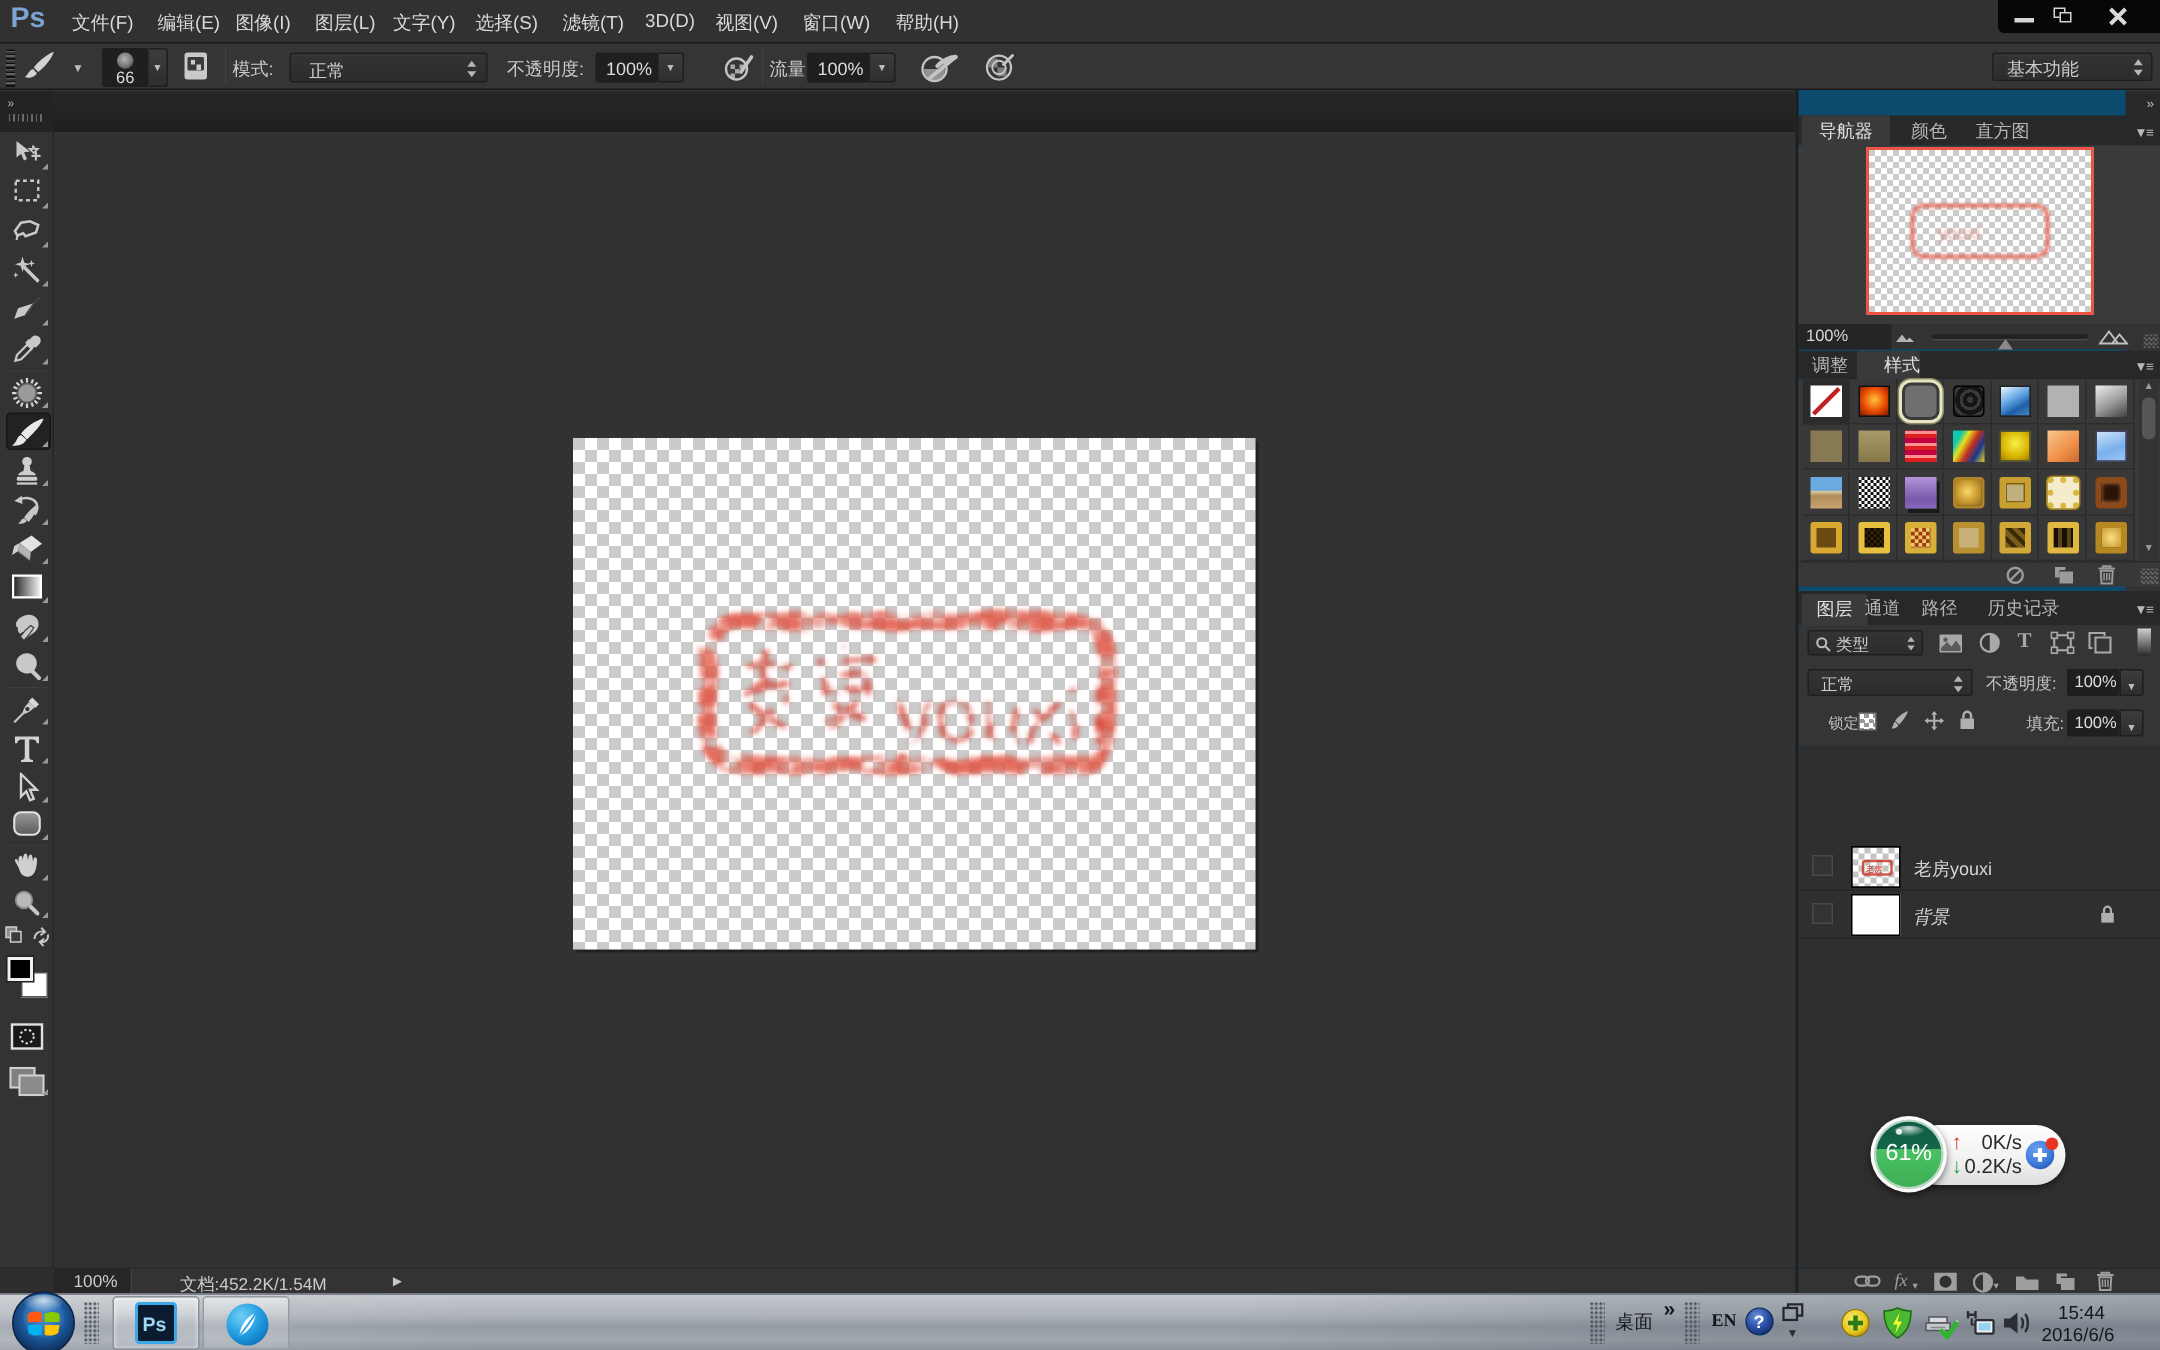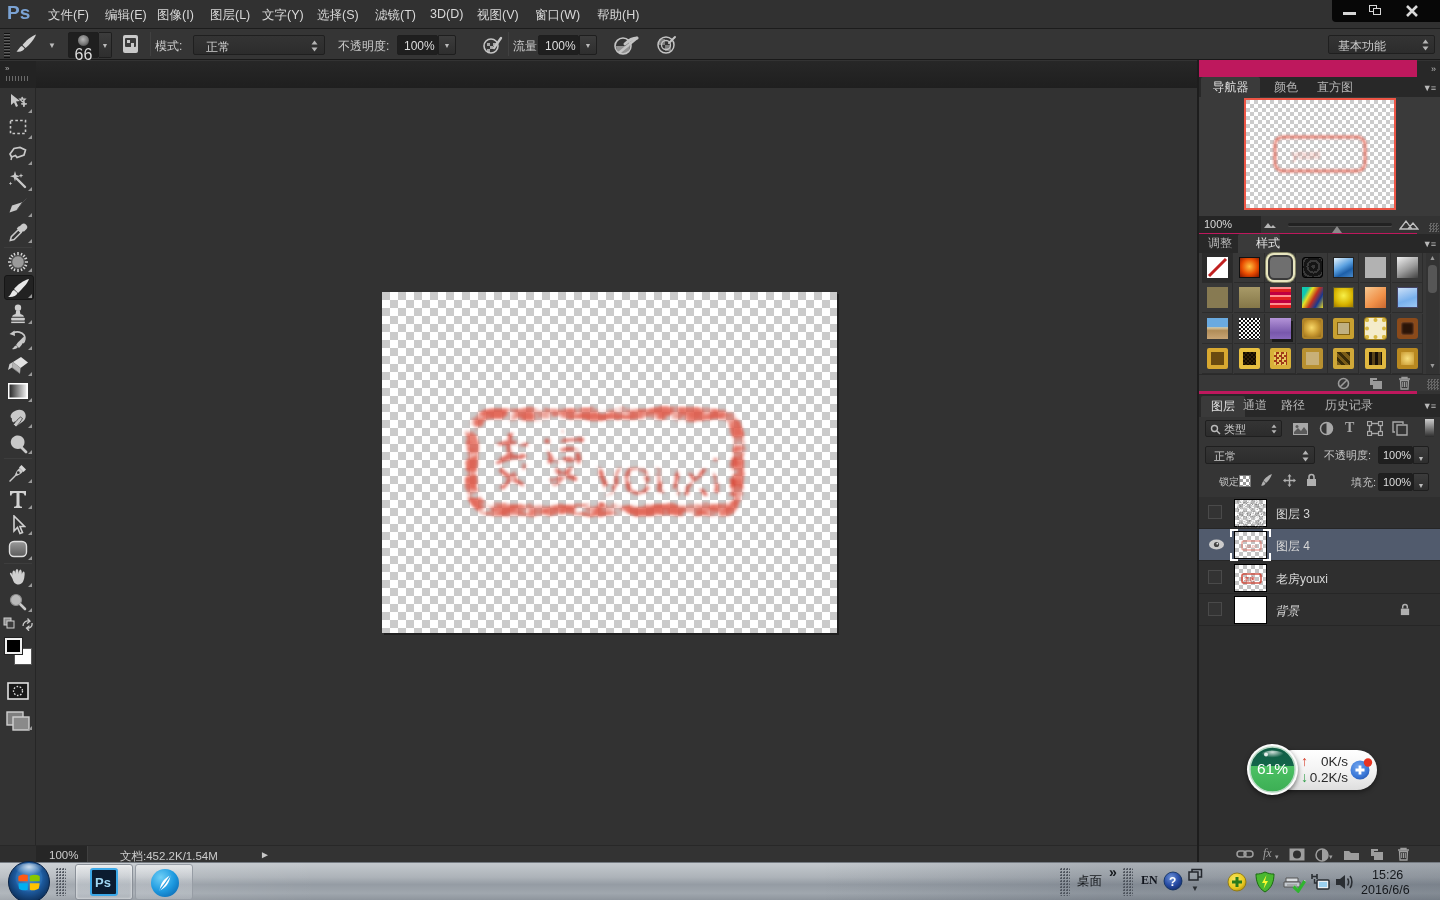--- a/index.html
+++ b/index.html
@@ -23,21 +23,21 @@
 #toolbar{position:absolute;left:0;top:88px;width:36px;height:757px;background:#333333;border-right:1px solid #262626}
 .tool{position:absolute;left:0;width:36px;height:20px;text-align:center}
 .tool svg{display:block;margin:0 auto}
 .tri{position:absolute;right:4px;bottom:0;width:0;height:0;border-style:solid;border-width:0 0 4px 4px;border-color:transparent transparent #999 transparent}
 
 #canvas{position:absolute;left:36px;top:88px;width:1161px;height:757px;background:#323232}
 #doc{position:absolute;left:346px;top:204px;width:455px;height:341px;background:repeating-conic-gradient(#ffffff 0 25%,#cbcbcb 0 50%) 0 0/16px 16px;box-shadow:2px 2px 0 rgba(0,0,0,.35)}
 
 #status{position:absolute;left:0;top:845px;width:1197px;height:17px;background:#333333;border-top:1px solid #282828;color:#cccccc;font-size:11.5px}
 
-#dock{position:absolute;left:1197px;top:60px;width:220px;height:802px;background:#be185d;border-left:2px solid #1d1d1d}
+#dock{position:absolute;left:1197px;top:60px;width:220px;height:802px;background:#0c4a6e;border-left:2px solid #1d1d1d}
 .ptabs{position:absolute;left:0;width:241px;background:#282828}
 .ptab{position:absolute;top:0;color:#b5b5b5;font-size:12px;padding:4px 9px;height:100%}
 .ptab.act{background:#3a3a3a;color:#e0e0e0;border-radius:2px 2px 0 0}
 .pmenu{position:absolute;right:5px;color:#b9b9b9;font-size:9px;letter-spacing:-1px}
 
 #taskbar{position:absolute;left:0;top:862px;width:1440px;height:38px;background:linear-gradient(#c4c9ce,#adb3b9 38%,#959ca4 58%,#a0a7ae 82%,#8e959d);border-top:1px solid #757b82}
 </style></head>
 <body>
 <div id="stage">
 
@@ -67,21 +67,21 @@
 <div id="options">
  <div style="position:absolute;left:4px;top:4px;width:6px;height:25px;background:repeating-linear-gradient(#101010 0 1px,#606060 1px 2px,#343434 2px 3px)"></div>
 
  <svg style="position:absolute;left:12px;top:4px" width="26" height="24" viewBox="0 0 26 24">
         <path d="M24 1.5 C19.5 3 13.5 8 10.5 12 L13.5 15 C17.5 12 22.5 6 24 1.5Z" fill="#d2d2d2"></path>
         <path d="M10 13 C7.5 13.5 7 16.5 4.5 18.5 C8 19.5 11.5 18 12.6 15.6 Z" fill="#d2d2d2"></path>
       </svg>
  <span style="position:absolute;left:48px;top:12px;font-size:8px;color:#bbb">▼</span>
  <div class="obox" style="left:68px;top:3px;width:31px;height:26px;text-align:center">
     <div style="margin:2px auto 0;width:11px;height:11px;border-radius:50%;background:radial-gradient(circle at 45% 40%,#b5b5b5,#777 55%,#2a2a2a 95%)"></div>
-    <div style="color:#ddd;font-size:16px;margin-top:0">66</div>
+    <div style="color:#ddd;font-size:11px;margin-top:0">66</div>
       </div>
  <div style="position:absolute;left:99px;top:3px;width:13px;height:26px;background:linear-gradient(#3c3c3c,#2e2e2e);border:1px solid #1e1e1e;border-left:none;border-radius:0 2px 2px 0;text-align:center"><span style="font-size:7px;color:#bbb;line-height:26px">▼</span></div>
 
  <div style="position:absolute;left:123px;top:6px;width:15px;height:18px;background:#c9c9c9;border-radius:2px">
         <div style="position:absolute;left:2px;top:3px;width:11px;height:9px;background:#3a3a3a;border-radius:1px"></div>
         <div style="position:absolute;left:4px;top:5px;width:7px;height:7px;background:#c9c9c9;clip-path:polygon(0 0,3px 0,3px 3px,7px 3px,7px 7px,4px 7px,4px 3px,0 3px)"></div>
       </div>
  <div class="osep" style="left:150px"></div>
  <span class="olbl" style="left:155px">模式:</span>
  <div class="dropdn" style="left:193px;top:6px;width:132px;height:20px">
@@ -597,49 +597,20 @@
           <rect x="2" y="6" width="9" height="7" fill="#b0b0b0"></rect>
           <path d="M4 6 V4 a2.5 2.5 0 0 1 5 0 V6" fill="none" stroke="#b0b0b0" stroke-width="1.6"></path>
         </svg>
  <span style="position:absolute;left:152px;top:58px;font-size:11px;color:#c4c4c4">填充:</span>
  <div class="obox" style="left:179px;top:56px;width:35px;height:18px;font-size:11px;color:#ddd">
           <span style="position:absolute;left:4px;top:2px">100%</span>
         </div>
  <div style="position:absolute;left:214px;top:56px;width:16px;height:18px;background:linear-gradient(#3c3c3c,#2e2e2e);border:1px solid #1e1e1e;text-align:center;border-radius:0 2px 2px 0"><span style="font-size:7px;color:#bbb;line-height:18px">▼</span></div>
 </div>
 <div id="layrows" style="position:absolute;left:0;top:437px;width:241px;height:348px;background:#2f2f2f">
-        <div style="position:absolute;left:0;top:0px;width:241px;height:32px;background:#2f2f2f;border-bottom:1px solid #262626">
-          <div style="position:absolute;left:9px;top:8px;width:14px;height:14px;border:1px solid #4a4a4a;background:rgba(255,255,255,0.02)"></div>
-          <div style="position:absolute;left:35px;top:2px;width:33px;height:28px;background:repeating-conic-gradient(#fff 0 25%,#c4c4c4 0 50%) 0 0/8px 8px;border:1px solid #000"><svg width="33" height="28">
-              <filter id="nz">
-                <feTurbulence baseFrequency="0.9" numOctaves="2"></feTurbulence>
-                <feColorMatrix type="matrix" values="0 0 0 0 0.12 0 0 0 0 0.12 0 0 0 0 0.12 0 0 0 1.4 -0.15"></feColorMatrix>
-              </filter>
-              <circle cx="16" cy="14" r="11" filter="url(#nz)" opacity="0.85"></circle>
-            </svg></div>
-          <span style="position:absolute;left:77px;top:9px;font-size:12px;color:#d6d6d6;">图层 3</span>
-        </div>
-        <div style="position:absolute;left:0;top:32px;width:241px;height:32px;background:#515b6d;border-bottom:1px solid #262626">
-          <svg style="position:absolute;left:9px;top:9px" width="17" height="13" viewBox="0 0 17 13">
-            <ellipse cx="8.5" cy="6.5" rx="7.5" ry="5" fill="#ccc"></ellipse>
-            <circle cx="8.5" cy="6.5" r="2.6" fill="#444"></circle>
-            <circle cx="9.3" cy="5.7" r="0.9" fill="#eee"></circle>
-          </svg>
-          <div style="position:absolute;left:31px;top:0;width:41px;height:32px;">
-            <div style="position:absolute;left:0;top:0;width:8px;height:8px;border-left:2px solid #fff;border-top:2px solid #fff"></div>
-            <div style="position:absolute;right:0;top:0;width:8px;height:8px;border-right:2px solid #fff;border-top:2px solid #fff"></div>
-            <div style="position:absolute;left:0;bottom:0;width:8px;height:8px;border-left:2px solid #fff;border-bottom:2px solid #fff"></div>
-            <div style="position:absolute;right:0;bottom:0;width:8px;height:8px;border-right:2px solid #fff;border-bottom:2px solid #fff"></div>
-          </div>
-          <div style="position:absolute;left:35px;top:2px;width:33px;height:28px;background:repeating-conic-gradient(#fff 0 25%,#c4c4c4 0 50%) 0 0/8px 8px;border:1px solid #000"><svg width="33" height="28">
-              <rect x="7" y="9" width="19" height="9" rx="2" fill="none" stroke="#e06050" stroke-width="1.5" opacity=".55"></rect>
-              <text x="10" y="16" font-size="5" fill="#d05040" opacity=".6">youxi</text>
-            </svg></div>
-          <span style="position:absolute;left:77px;top:9px;font-size:12px;color:#d6d6d6;">图层 4</span>
-        </div>
         <div style="position:absolute;left:0;top:65px;width:241px;height:32px;background:#2f2f2f;border-bottom:1px solid #262626">
           <div style="position:absolute;left:9px;top:8px;width:14px;height:14px;border:1px solid #4a4a4a;background:rgba(255,255,255,0.02)"></div>
           <div style="position:absolute;left:35px;top:2px;width:33px;height:28px;background:repeating-conic-gradient(#fff 0 25%,#c4c4c4 0 50%) 0 0/8px 8px;border:1px solid #000"><svg width="33" height="28">
               <rect x="7" y="9" width="19" height="9" rx="1.5" fill="none" stroke="#cc3828" stroke-width="1.6" opacity=".85"></rect>
               <text x="9" y="16" font-size="5.5" fill="#c02010">老房</text>
             </svg></div>
           <span style="position:absolute;left:77px;top:9px;font-size:12px;color:#d6d6d6;">老房youxi</span>
         </div>
         <div style="position:absolute;left:0;top:97px;width:241px;height:32px;background:#2f2f2f;border-bottom:1px solid #262626">
           <div style="position:absolute;left:9px;top:8px;width:14px;height:14px;border:1px solid #4a4a4a;background:rgba(255,255,255,0.02)"></div>
@@ -773,21 +744,21 @@
  <svg style="position:absolute;left:1309px;top:8px" width="22" height="22" viewBox="0 0 22 22">
         <path d="M3 3 V8 M3 5.5 H8 M8 3 V8" stroke="#2a2e33" stroke-width="1.6"></path>
         <path d="M5.5 8 V12 H11" stroke="#2a2e33" stroke-width="1.4" fill="none"></path>
         <rect x="8" y="9" width="12" height="9" rx="1" fill="#e8eef4" stroke="#2a2e33" stroke-width="1.5"></rect>
         <rect x="10" y="11" width="8" height="5" fill="#9ad0f0"></rect>
       </svg>
  <svg style="position:absolute;left:1334px;top:9px" width="20" height="20" viewBox="0 0 20 20">
         <path d="M2 7 H6 L11 3 V17 L6 13 H2 Z" fill="#2a2e33"></path>
         <path d="M13.5 6.5 C15 8 15 12 13.5 13.5 M16 4 C18.5 6.5 18.5 13.5 16 16" stroke="#2a2e33" stroke-width="1.6" fill="none"></path>
       </svg>
- <span style="position:absolute;left:1372px;top:5px;font-size:12.5px;color:#15181c">15:26</span>
+ <span style="position:absolute;left:1372px;top:5px;font-size:12.5px;color:#15181c">15:44</span>
  <span style="position:absolute;left:1361px;top:20px;font-size:12.5px;color:#15181c">2016/6/6</span>
 </div>
 <div id="ballwidget" style="position:absolute;left:1246px;top:742px;width:140px;height:55px">
  <div style="position:absolute;left:26px;top:8px;width:105px;height:40px;border-radius:20px;background:linear-gradient(#ffffff,#f2f2f2 55%,#dedede);box-shadow:0 2px 5px rgba(0,0,0,.45)"></div>
  <span style="position:absolute;left:55px;top:11px;color:#d43c28;font-size:14px;font-weight:bold">↑</span>
  <span style="position:absolute;left:55px;top:27px;color:#2f9e48;font-size:14px;font-weight:bold">↓</span>
  <span style="position:absolute;left:66px;top:12px;width:36px;text-align:right;font-size:13.5px;color:#2a2a2a">0K/s</span>
  <span style="position:absolute;left:60px;top:28px;width:42px;text-align:right;font-size:13.5px;color:#2a2a2a">0.2K/s</span>
  <svg style="position:absolute;left:102px;top:13px" width="28" height="28" viewBox="0 0 28 28">
         <defs>

